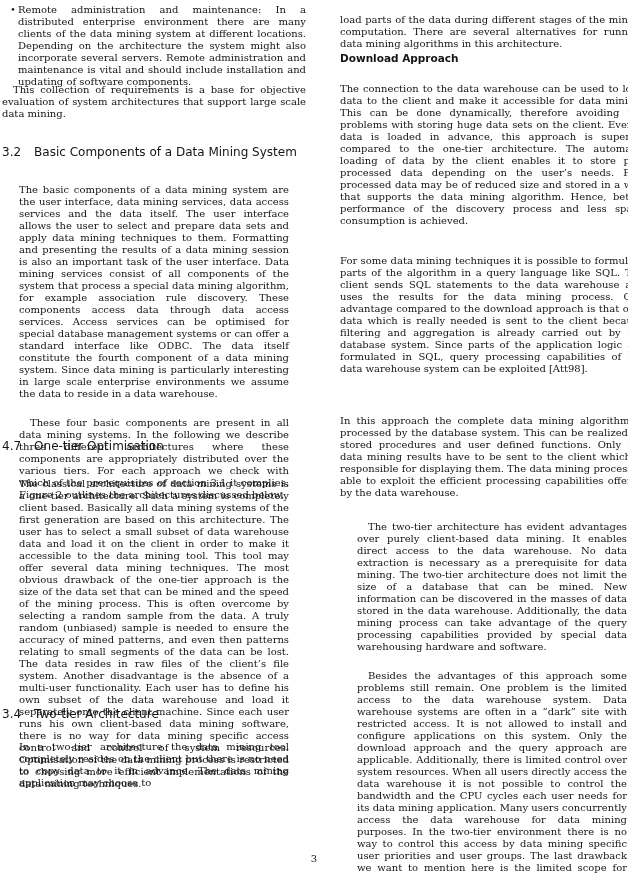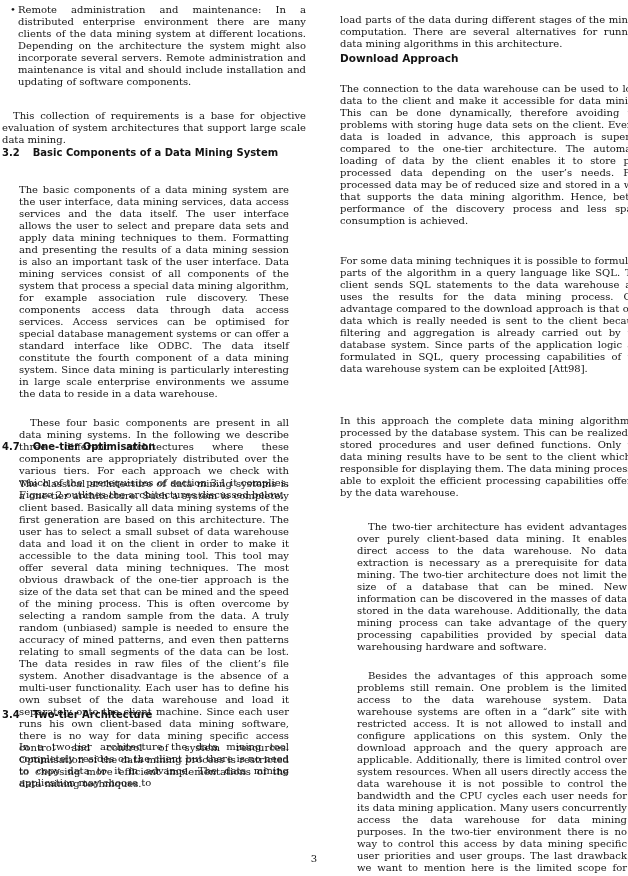--- a/index.html
+++ b/index.html
@@ -18,22 +18,22 @@
   .bodytext {
     font-family: "DejaVu Serif", serif;
     font-size: 10px;
     line-height: 12px;
     text-align: justify;
   }
   .bodytext p { margin: 17px; }
   .indent { text-indent: 11px; }
   .heading {
     font-family: "DejaVu Sans", sans-serif;
-    font-weight: bold;
-    font-size: 10px;
+    font-weight: normal;
+    font-size: 12px;
     line-height: 13px;
     white-space: nowrap;
   }
   .heading .sec-num { margin-right: 13px; }
   .subheading {
     font-family: "DejaVu Sans", sans-serif;
     font-weight: bold;
     font-size: 10.5px;
     line-height: 13px;
   }
@@ -68,21 +68,21 @@
   <div class="col col-left">
 
     <div class="block bodytext bullet-item" style="top:4px">
       <span class="bullet-marker">•</span>
       <span class="bullet-content">
         <span class="bullet-title">Remote administration and maintenance:</span>
         <span>In a distributed enterprise environment there are many clients of the data mining system at different locations. Depending on the architecture the system might also incorporate several servers. Remote administration and maintenance is vital and should include installation and updating of software components.</span>
       </span>
     </div>
 
-    <p class="block bodytext indent" style="top:100px">This collection of requirements is a base for objective evaluation of system architectures that support large scale data mining.</p>
+    <p class="block bodytext indent" style="top:74px">This collection of requirements is a base for objective evaluation of system architectures that support large scale data mining.</p>
 
     <div class="block heading" style="top:146px">
       <span class="sec-num">3.2</span><span>Basic Components of a Data Mining System</span>
     </div>
 
     <div class="block bodytext" style="top:167px">
       <p>The basic components of a data mining system are the user interface, data mining services, data access services and the data itself. The user interface allows the user to select and prepare data sets and apply data mining techniques to them. Formatting and presenting the results of a data mining session is also an important task of the user interface. Data mining services consist of all components of the system that process a special data mining algorithm, for example association rule discovery. These components access data through data access services. Access services can be optimised for special database management systems or can offer a standard interface like ODBC. The data itself constitute the fourth component of a data mining system. Since data mining is particularly interesting in large scale enterprise environments we assume the data to reside in a data warehouse.</p>
       <p class="indent">These four basic components are present in all data mining systems. In the following we describe three different architectures where these components are appropriately distributed over the various tiers. For each approach we check with which of the prerequisites of section 3.1 it complies. Figure 2 outlines the architectures discussed below.</p>
     </div>
 

